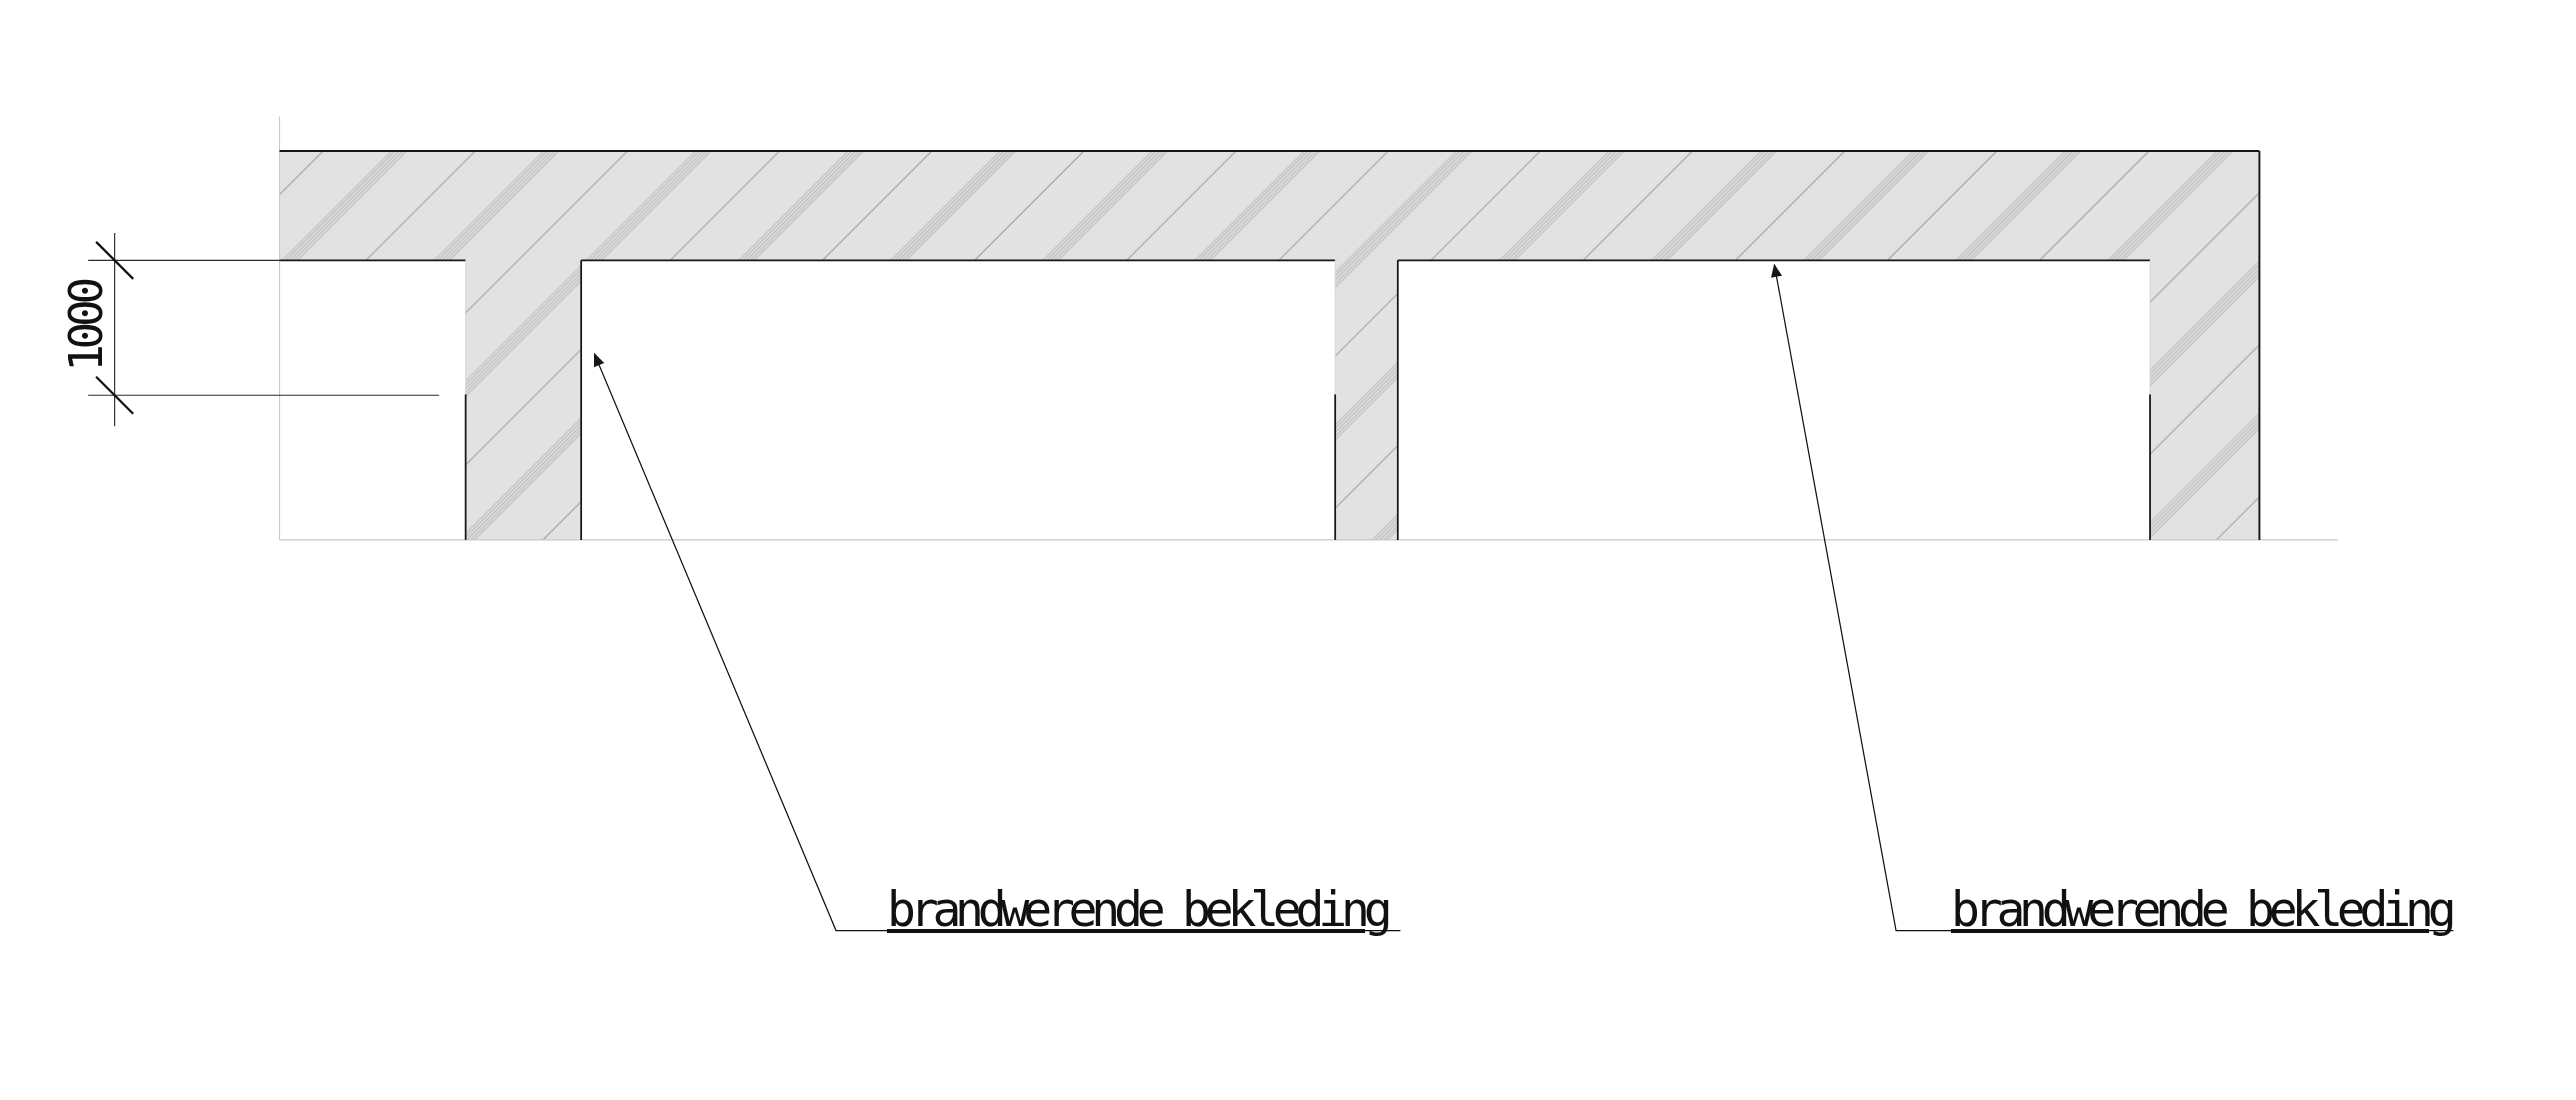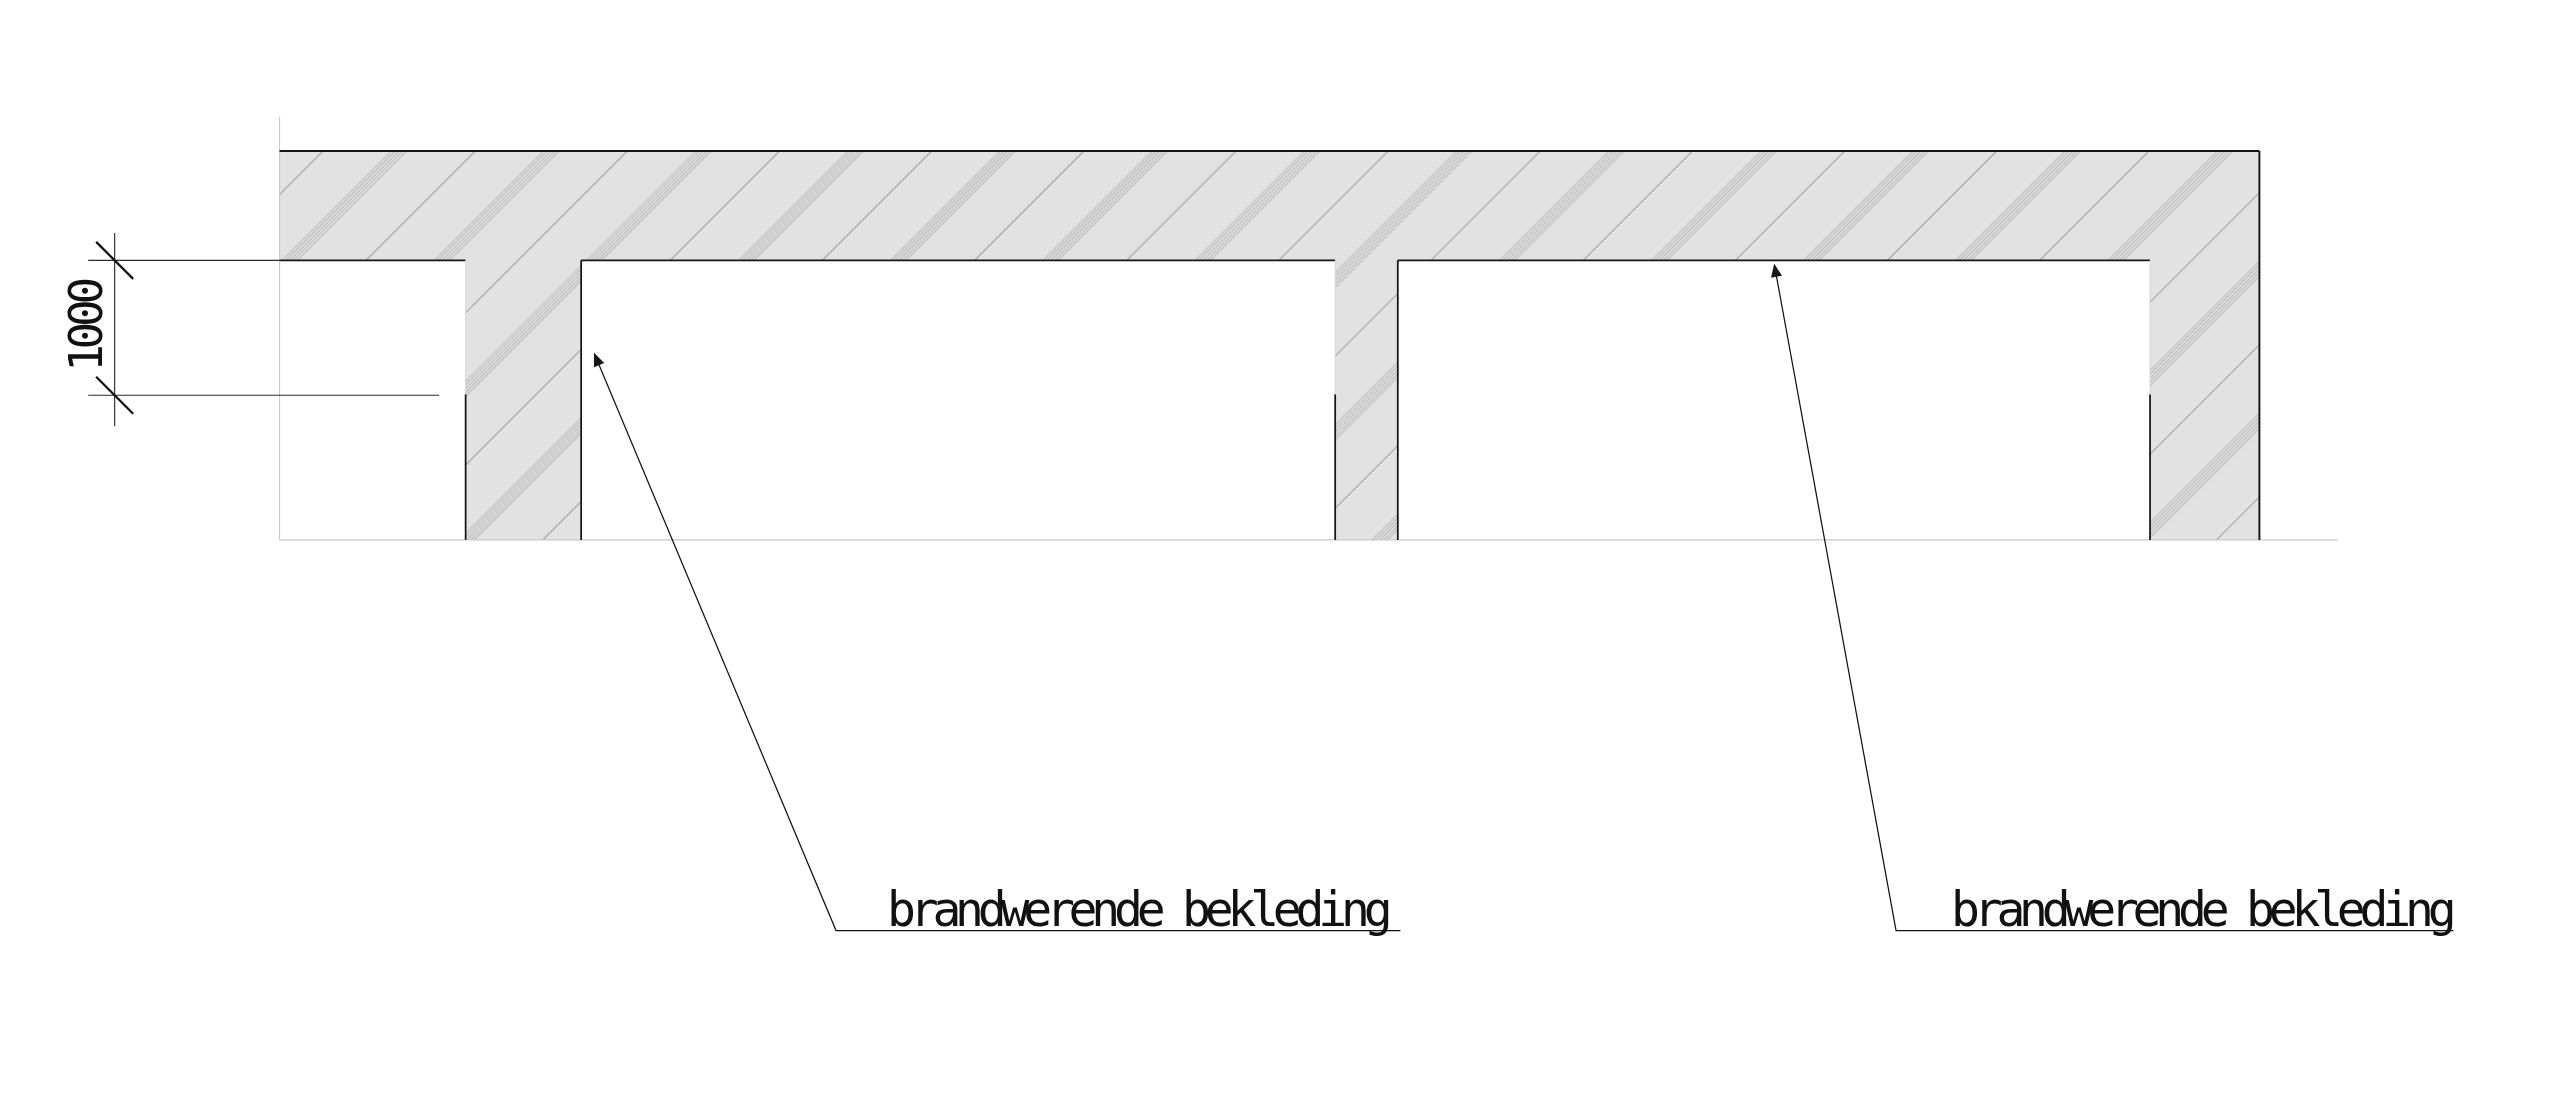--- a/index.html
+++ b/index.html
@@ -1,20 +1,20 @@
 <!DOCTYPE html>
 <html style="font-size:14px"><head>
 <meta charset="utf-8">
 <style>
   html,body{margin:0;padding:0;background:#ffffff;}
   #stage{position:relative;width:2576px;height:1101px;background:#ffffff;overflow:hidden;
          font-family:"DejaVu Sans Mono", monospace;}
   #drawing-svg{position:absolute;left:0;top:0;}
   .cad-label{position:absolute;white-space:nowrap;color:#111;
-             font-size:48px;line-height:1;letter-spacing:-6.2px;}
+             font-size:48px;line-height:1;letter-spacing:-6.2px;text-decoration:underline;}
   .dim-text{position:absolute;white-space:nowrap;color:#111;
             font-size:46px;line-height:1;letter-spacing:-5.3px;
             transform:translate(-50%,-50%) rotate(-90deg);}
 </style>
 </head>
 <body>
 
 <div id="stage">
   <svg id="drawing-svg" width="2576" height="1101" viewBox="0 0 2921 1248" xmlns="http://www.w3.org/2000/svg">
       <defs>

